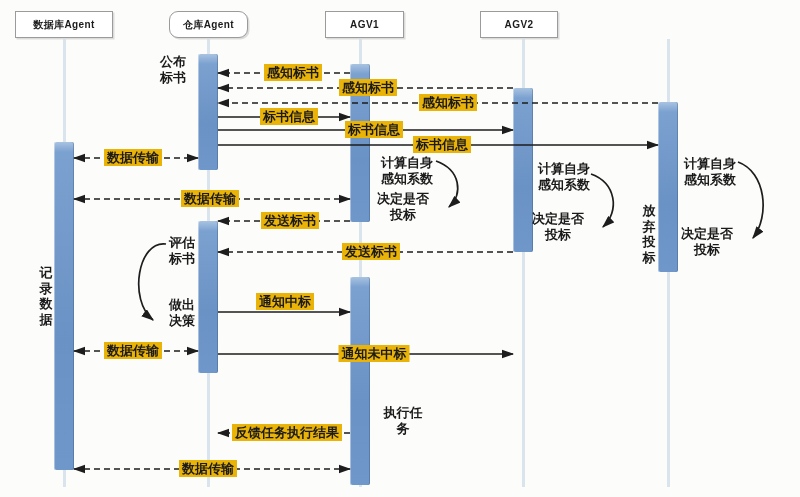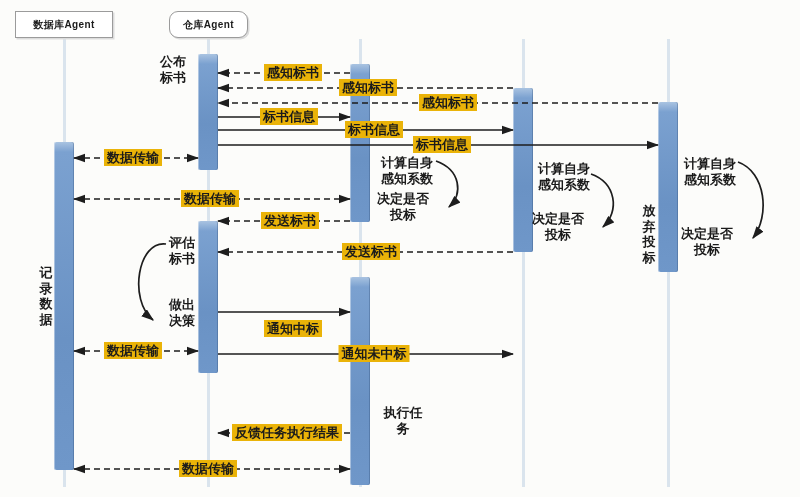--- a/index.html
+++ b/index.html
@@ -75,21 +75,21 @@
     <div class="msg-label" style="left: 293px; top: 64px;">感知标书</div>
     <div class="msg-label" style="left: 368px; top: 79px;">感知标书</div>
     <div class="msg-label" style="left: 448px; top: 94px;">感知标书</div>
     <div class="msg-label" style="left: 289px; top: 108px;">标书信息</div>
     <div class="msg-label" style="left: 374px; top: 121px;">标书信息</div>
     <div class="msg-label" style="left: 442px; top: 136px;">标书信息</div>
     <div class="msg-label" style="left: 133px; top: 149px;">数据传输</div>
     <div class="msg-label" style="left: 210px; top: 190px;">数据传输</div>
     <div class="msg-label" style="left: 290px; top: 212px;">发送标书</div>
     <div class="msg-label" style="left: 371px; top: 243px;">发送标书</div>
-    <div class="msg-label" style="left: 285px; top: 320px; margin-left: 8px;">通知中标</div>
+    <div class="msg-label" style="left: 285px; top: 293px;">通知中标</div>
     <div class="msg-label" style="left: 133px; top: 342px;">数据传输</div>
     <div class="msg-label" style="left: 374px; top: 345px;">通知未中标</div>
     <div class="msg-label" style="left: 287px; top: 424px;">反馈任务执行结果</div>
     <div class="msg-label" style="left: 208px; top: 460px;">数据传输</div>
     <div class="note" style="left: 173px; top: 54px;">
       <div>公布</div>
       <div>标书</div>
     </div>
     <div class="note" style="left: 182px; top: 235px;">
       <div>评估</div>
@@ -134,13 +134,15 @@
       <div>弃</div>
       <div>投</div>
       <div>标</div>
     </div>
     <div class="note" style="left: 707px; top: 226px;">
       <div>决定是否</div>
       <div>投标</div>
     </div>
     <div class="actor" style="left: 15px; top: 11px; width: 98px; height: 27px;">数据库Agent</div>
     <div class="actor" style="left: 169px; top: 11px; width: 79px; height: 27px; border-radius: 9px;">仓库Agent</div>
+    <div class="actor" style="left: 325px; top: 11px; width: 79px; height: 27px;">AGV1</div>
+    <div class="actor" style="left: 480px; top: 11px; width: 78px; height: 27px;">AGV2</div>
   </div>
 
 </body></html>

